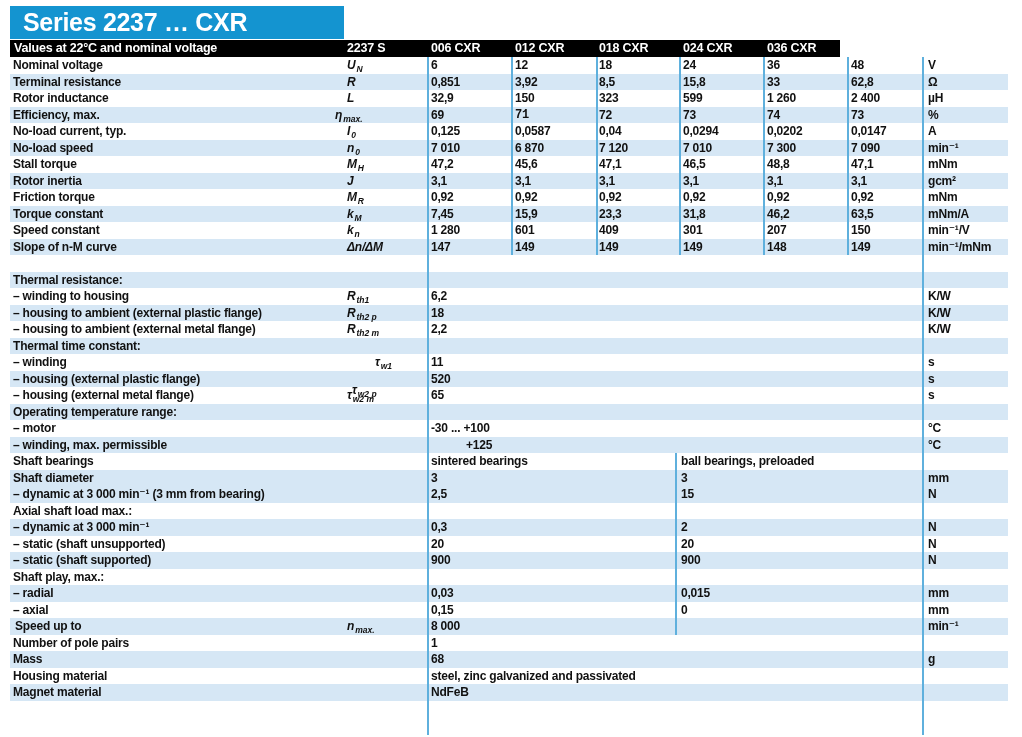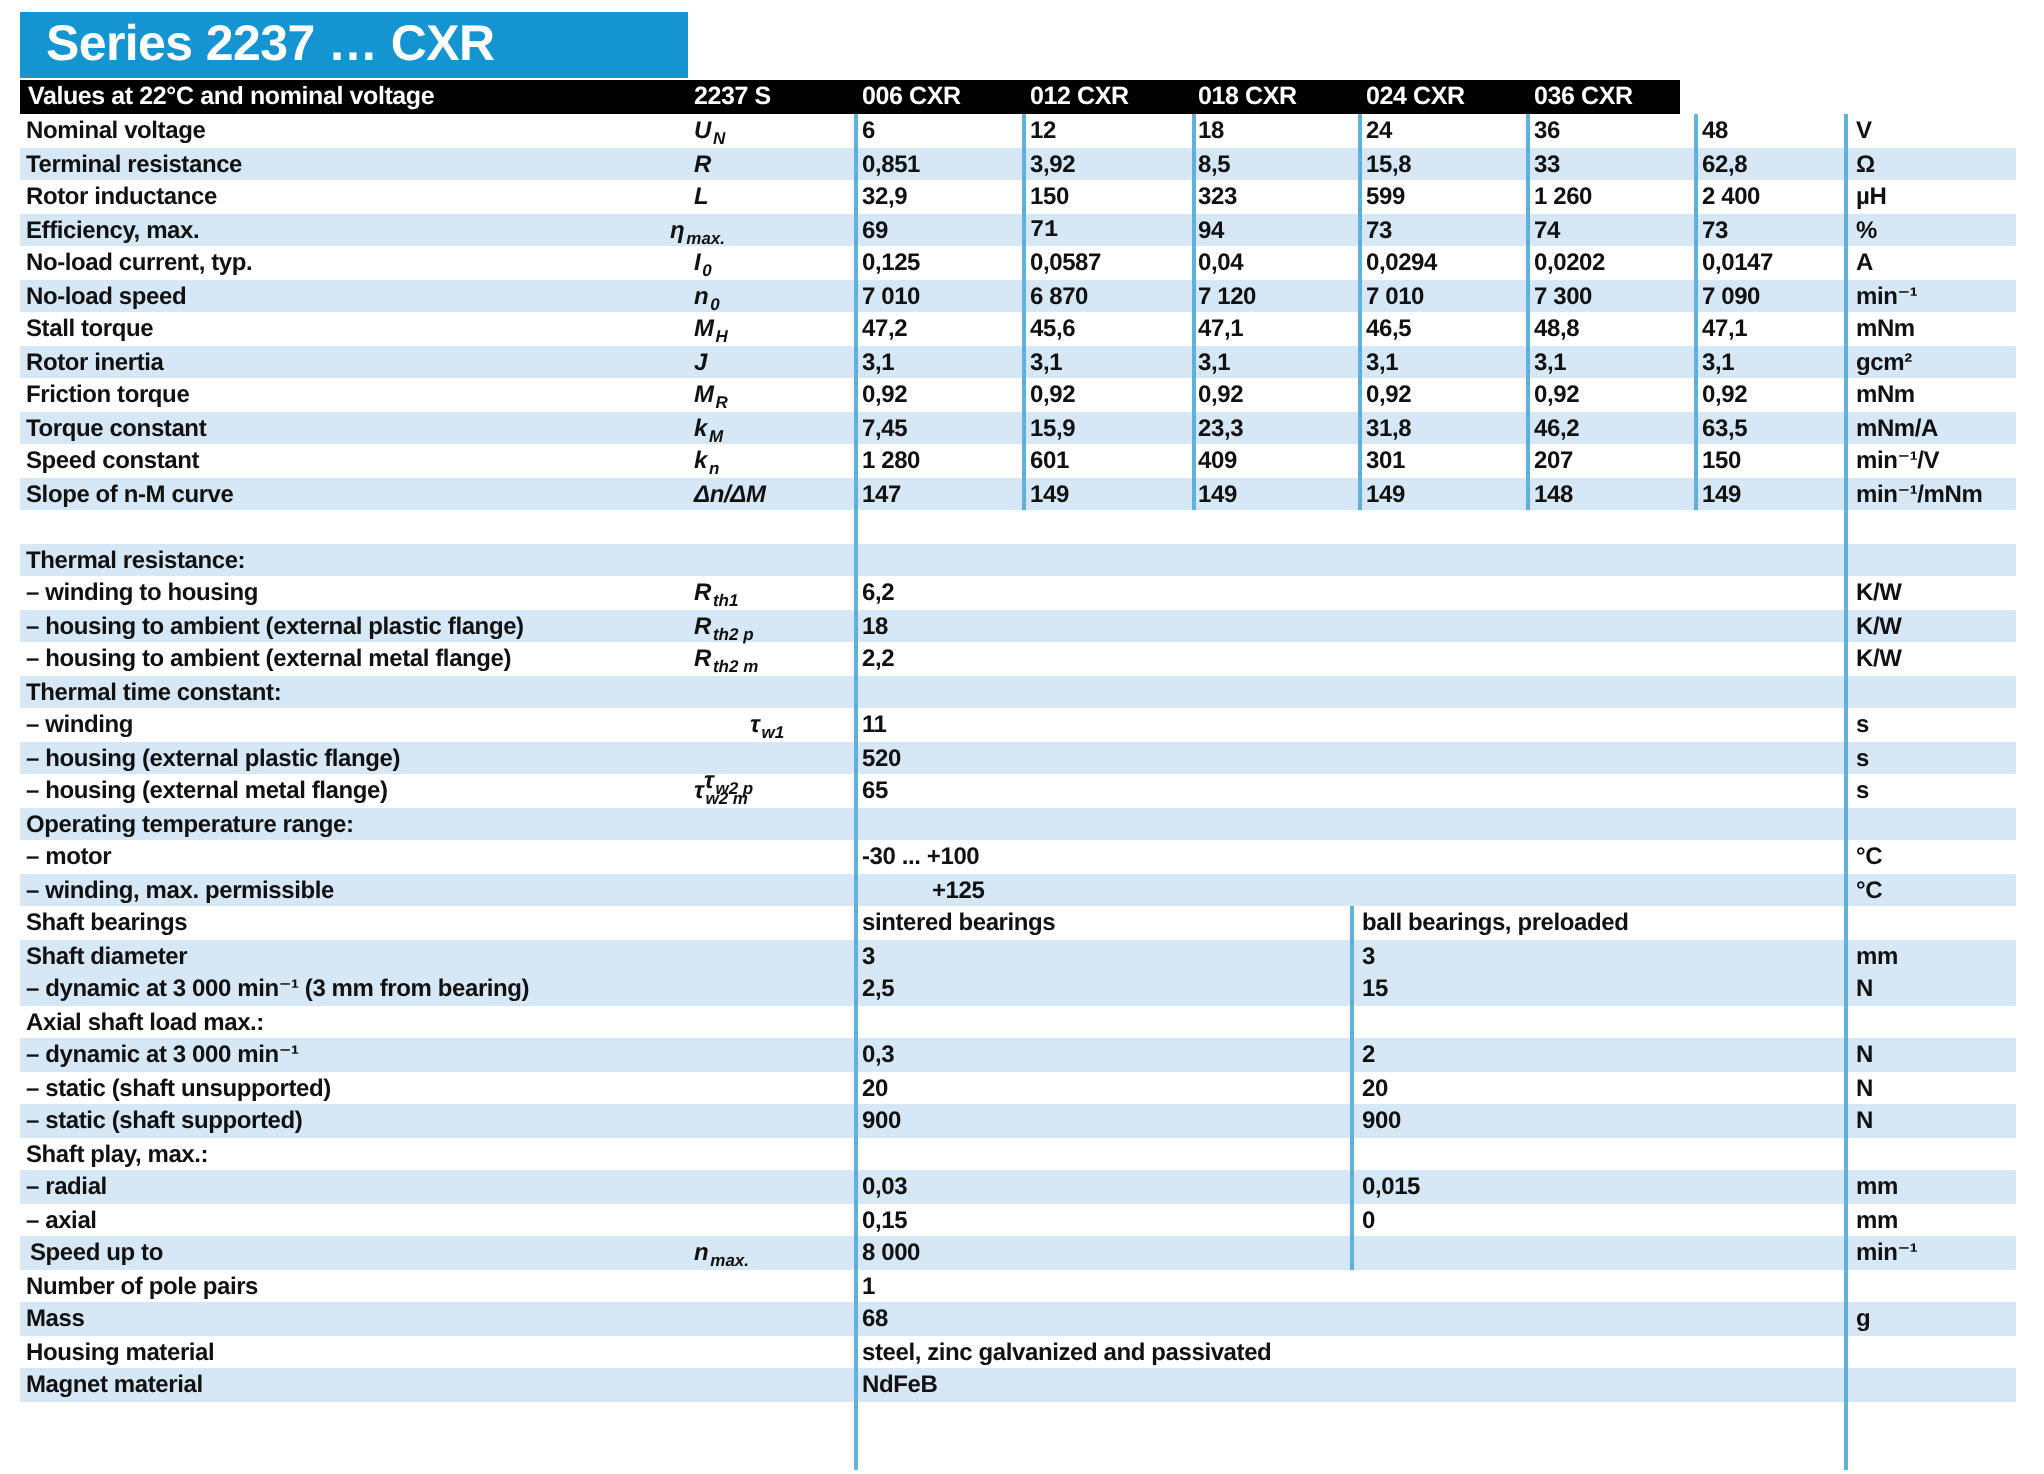--- a/index.html
+++ b/index.html
@@ -81,21 +81,21 @@
       <span style="left: 673px;">599</span>
       <span style="left: 757px;">1 260</span>
       <span style="left: 841px;">2 400</span>
       <span style="left: 918px;">µH</span>
     </div>
     <div class="row shade">
       <span style="left: 3px;">Efficiency, max.</span>
       <span class="sym" style="left: 325px;">η<span class="sub" style="position: relative;">max.</span></span>
       <span style="left: 421px;">69</span>
       <span style="left: 505px; font-family: Liberation Mono, monospace;">71</span>
-      <span style="left: 589px;">94</span>
+      <span style="left: 589px;">72</span>
       <span style="left: 673px;">73</span>
       <span style="left: 757px;">74</span>
       <span style="left: 841px;">73</span>
       <span style="left: 918px;">%</span>
     </div>
     <div class="row">
       <span style="left: 3px;">No-load current, typ.</span>
       <span class="sym" style="left: 337px;">I<span class="sub" style="position: relative;">0</span></span>
       <span style="left: 421px;">0,125</span>
       <span style="left: 505px;">0,0587</span>

